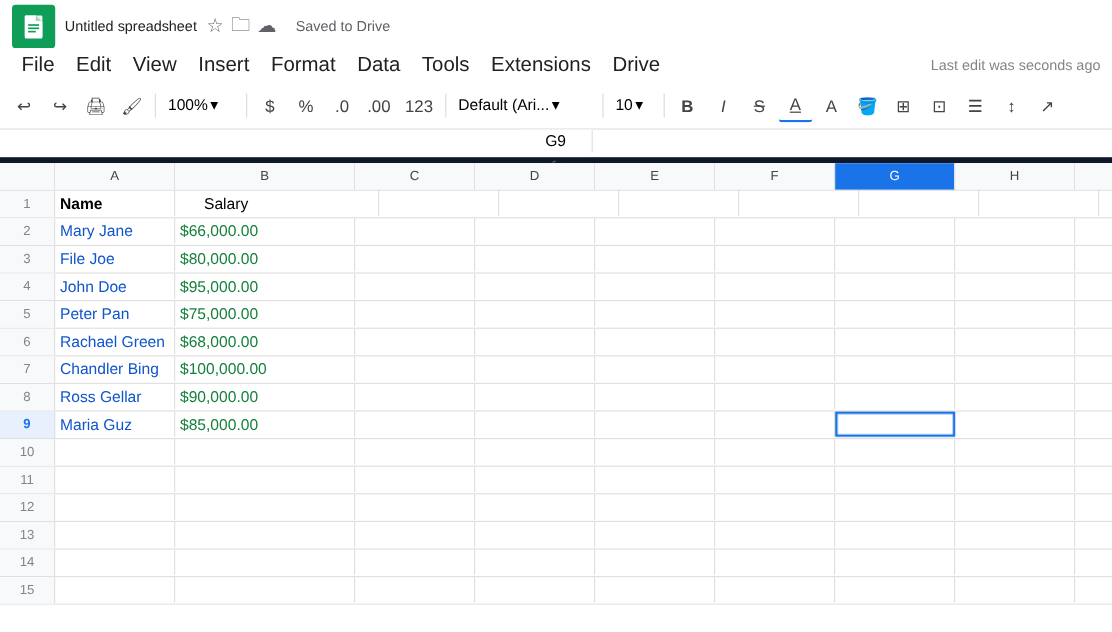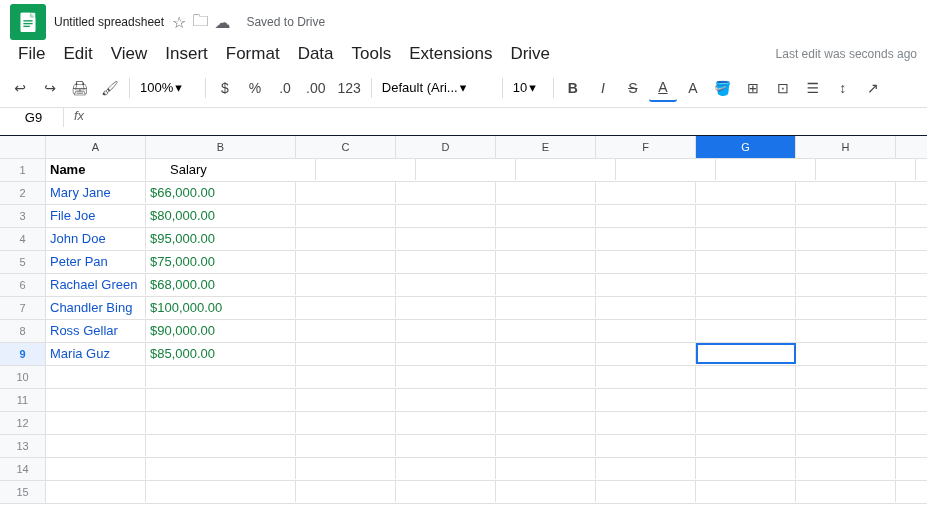--- a/index.html
+++ b/index.html
@@ -114,25 +114,26 @@
       min-width: 40px;
     }
     .toolbar-btn.bold { font-weight: bold; }
     .toolbar-btn.italic { font-style: italic; }
     .toolbar-btn.strikethrough { text-decoration: line-through; }
     .toolbar-btn.underline { text-decoration: underline; border-bottom: 2px solid #1a73e8; }
 
     
     #formula-bar {
       display: flex;
-      align-items: flex-start;
+      align-items: center;
       height: 28px;
-      border-bottom: 1px solid #0f172a;
+      border-bottom: 5px solid #0f172a;
       padding: 0 4px;
       gap: 4px;
+      flex-direction: column;
     }
     #cell-ref {
       width: 60px;
       border: none;
       border-right: 1px solid #e0e0e0;
       font-size: 13px;
       padding: 2px 6px;
       text-align: center;
       outline: none;
     }

